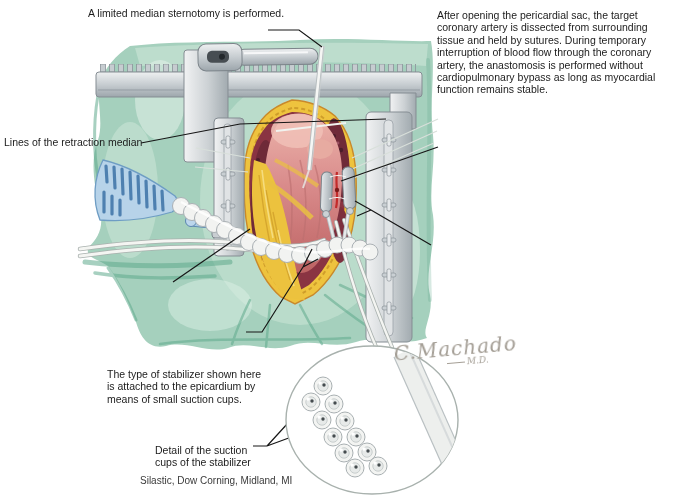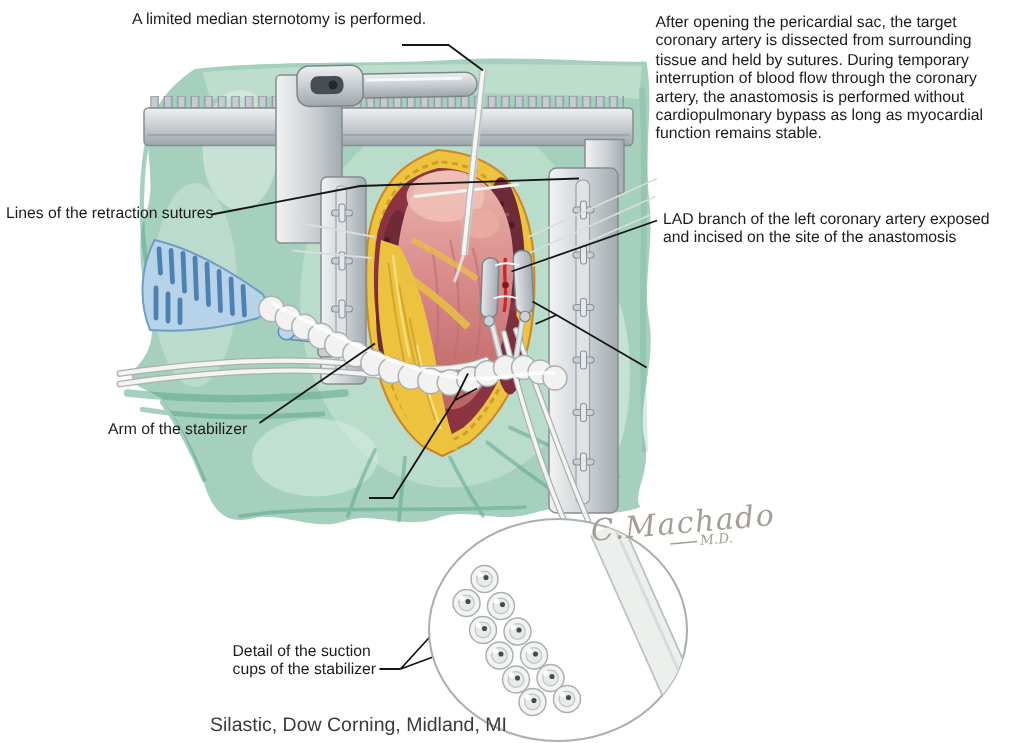--- a/index.html
+++ b/index.html
@@ -1,21 +1,21 @@
 <!DOCTYPE html>
 <html><head>
 <meta charset="utf-8">
 <style>
   html,body{margin:0;padding:0;background:#fff;}
   #fig{position:relative;width:683px;height:495px;background:#ffffff;overflow:hidden;
        font-family:"Liberation Sans",sans-serif;color:#1c1c1c;}
   #art{position:absolute;left:0;top:0;}
   .lbl{position:absolute;font-size:10.5px;line-height:1.18;color:#1c1c1c;
        white-space:pre-line;}
-  .small{font-size:13px;color:#3a3a3a;}
+  .small{font-size:10px;color:#3a3a3a;}
   .sig{position:absolute;left:394px;top:336px;width:130px;color:#a49e95;
        transform:rotate(-5deg);font-family:"DejaVu Serif",serif;font-style:italic;}
   .sig-name{font-size:20px;letter-spacing:1px;}
   .sig-md{display:block;margin-left:52px;margin-top:-3px;font-size:9px;}
   .sig-line{display:inline-block;width:18px;border-top:1px solid #a49e95;
             vertical-align:middle;margin-right:2px;}
 </style>
 </head>
 <body>
 
@@ -369,25 +369,25 @@
 </svg>
 
 <div class="lbl" style="left:88px;top:7px;width:240px">A limited median sternotomy is performed.</div>
 <div class="lbl" style="left:437px;top:9px;width:250px">After opening the pericardial sac, the target
 coronary artery is dissected from surrounding
 tissue and held by sutures. During temporary
 interruption of blood flow through the coronary
 artery, the anastomosis is performed without
 cardiopulmonary bypass as long as myocardial
 function remains stable.</div>
-<div class="lbl" style="left:4px;top:136px;width:160px">Lines of the retraction sutures</div>
-<div class="lbl" style="left:442px;top:140px;width:240px">LAD branch of the left coronary artery exposed
-and incised on the site of the anastomosis</div>
-<div class="lbl" style="left:72px;top:280px;width:120px">Arm of the stabilizer</div>
-<div class="lbl" style="left:155px;top:428px;width:120px">Detail of the suction
+<div class="lbl" style="left:4px;top:136px;width:160px">Lines of the retraction median</div>
+<div class="lbl" style="left:107px;top:368px;width:190px">The type of stabilizer shown here
+is attached to the epicardium by
+means of small suction cups.</div>
+<div class="lbl" style="left:155px;top:444px;width:120px">Detail of the suction
 cups of the stabilizer</div>
 <div class="lbl small" style="left:140px;top:475px;width:220px">Silastic, Dow Corning, Midland, MI</div>
 
 <div class="sig">
   <span class="sig-name">C.Machado</span>
   <span class="sig-md"><i class="sig-line"></i><span>M.D.</span></span>
 </div>
 
 </div>
 

